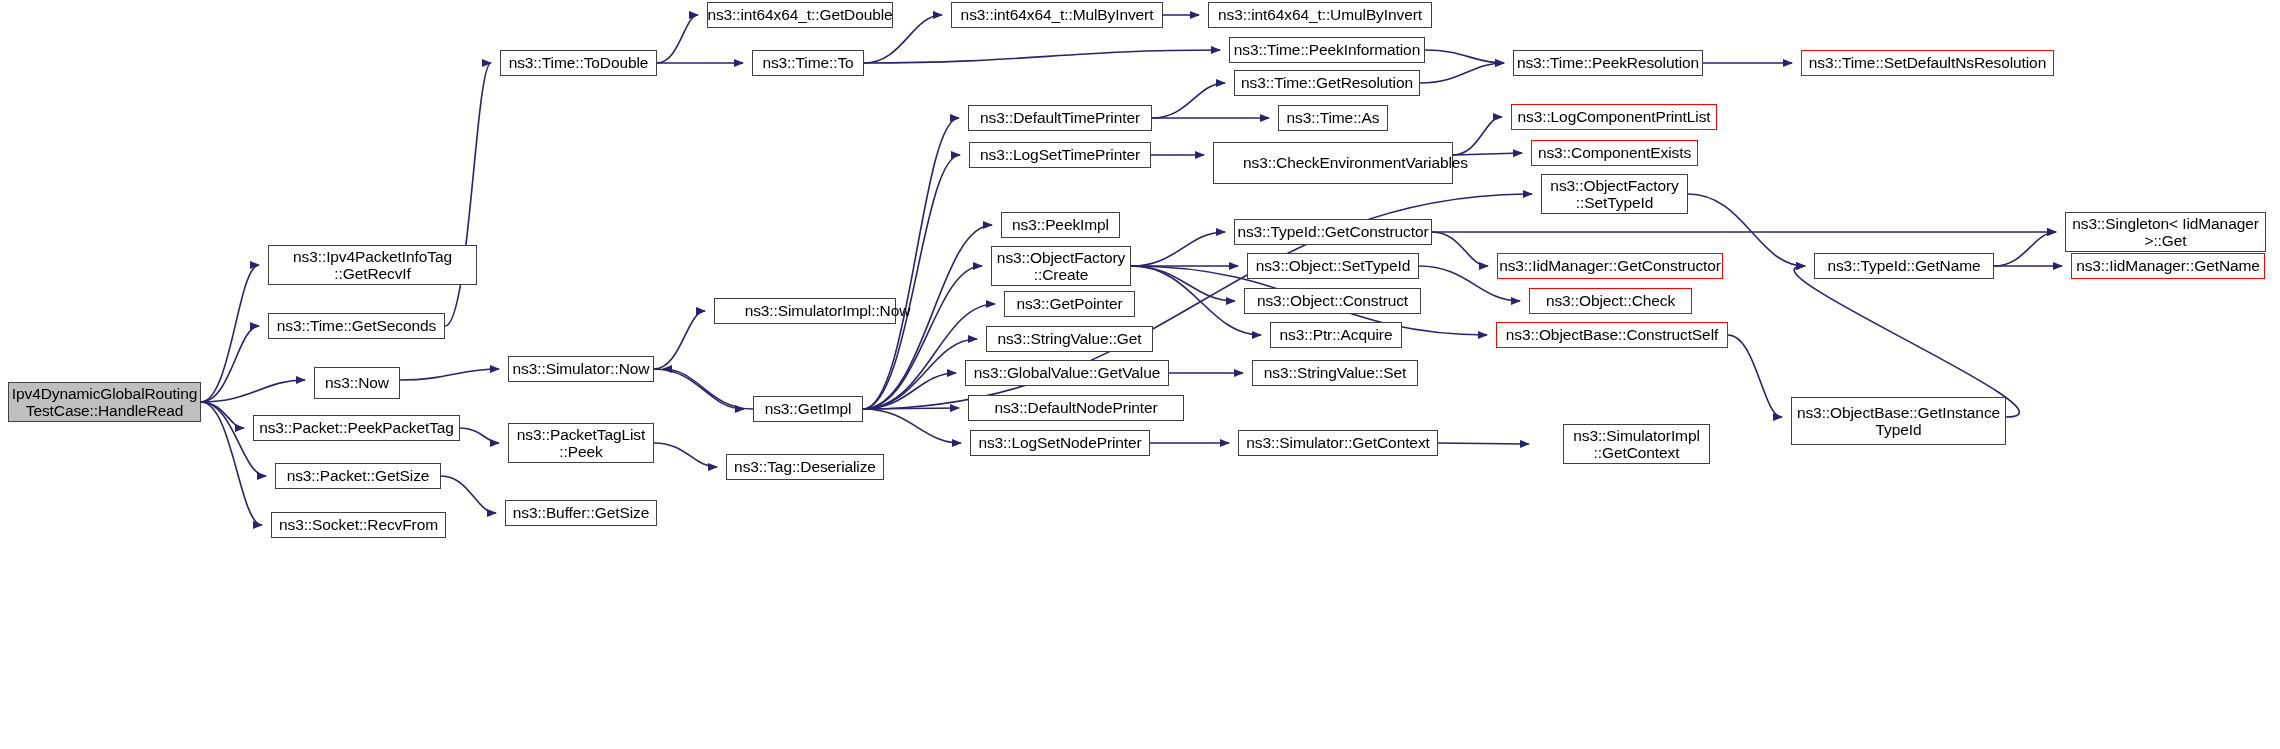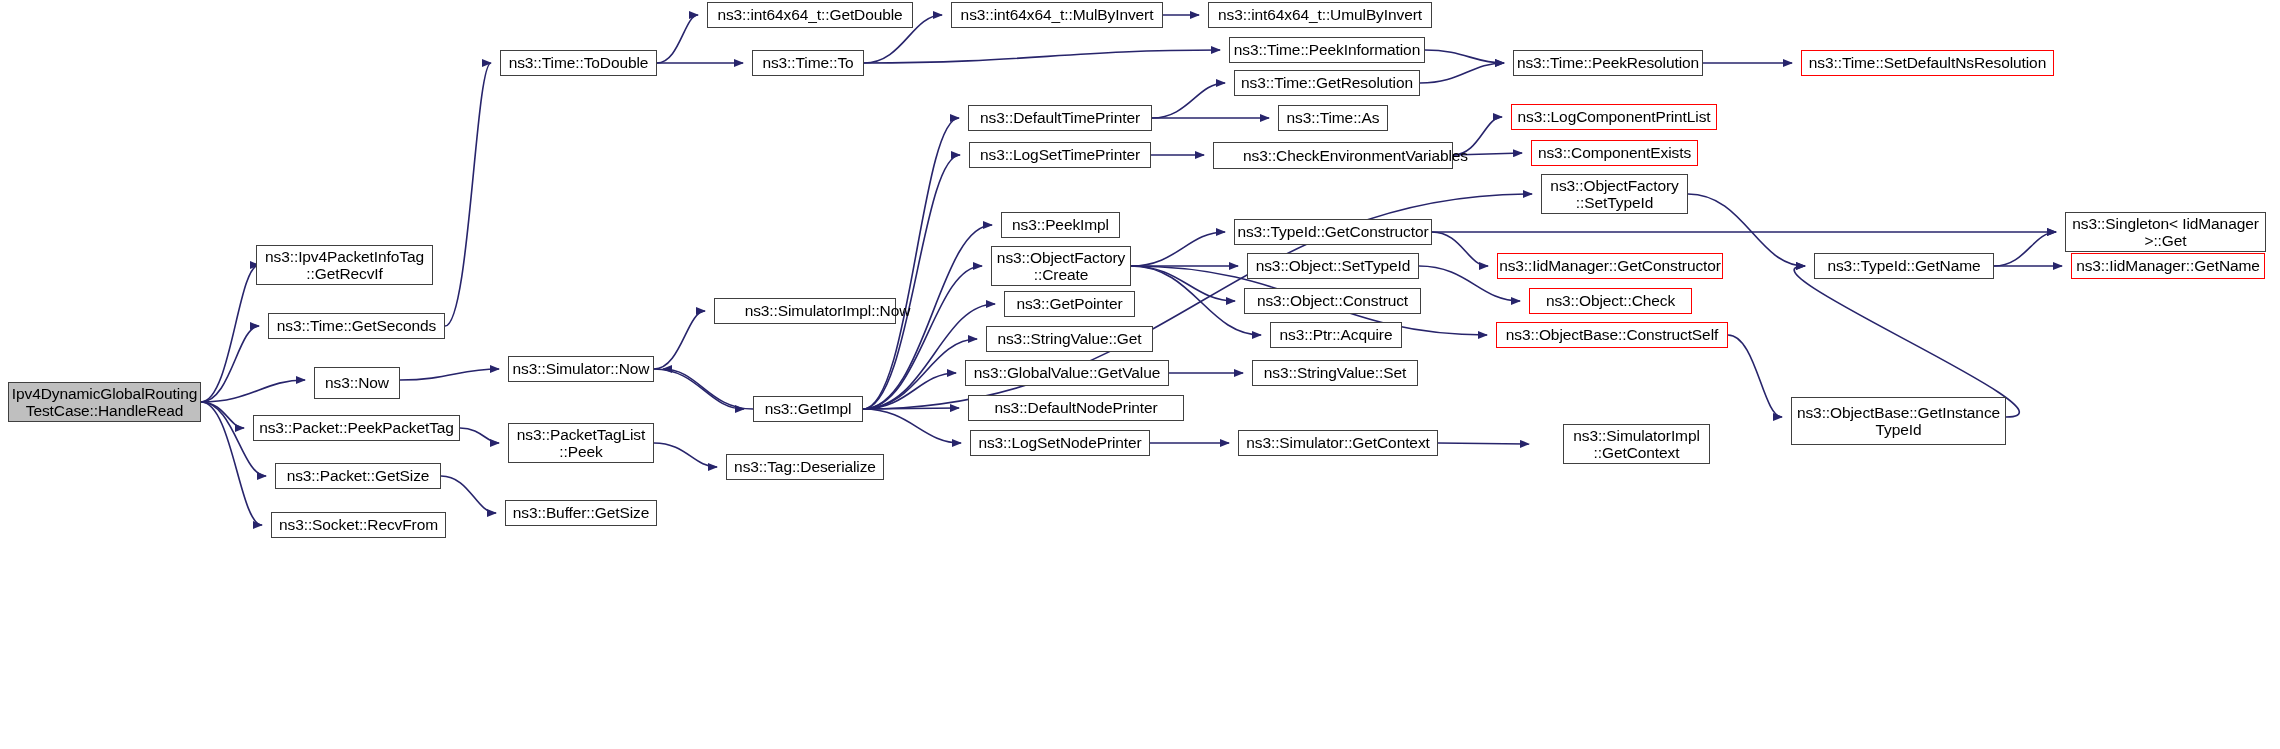--- a/index.html
+++ b/index.html
@@ -75,46 +75,46 @@
         <path d="M1438,443 L1529,444" marker-end="url(#ah)"></path>
         <path d="M1994,266 C2025.95,266 2033.05,232 2056,232" marker-end="url(#ah)"></path>
         <path d="M1994,266 L2062,266" marker-end="url(#ah)"></path>
         <path d="M1728,335 C1756.35,335 1762.65,417 1782,417" marker-end="url(#ah)"></path>
         <path d="M2006,417 C2092.4,417 1727.6,266 1805,266" marker-end="url(#ah)"></path>
       </g>
   </svg>
   <div id="nodes">
       <div class="node root" style="left: 8px; top: 382px; width: 193px; height: 40px;">Ipv4DynamicGlobalRouting
 TestCase::HandleRead</div>
-      <div class="node" style="left: 256px; top: 245px; width: 177px; height: 40px;">ns3::Ipv4PacketInfoTag
+      <div class="node" style="left: 268px; top: 245px; width: 209px; height: 40px;">ns3::Ipv4PacketInfoTag
 ::GetRecvIf</div>
       <div class="node" style="left: 268px; top: 313px; width: 177px; height: 26px;">ns3::Time::GetSeconds</div>
       <div class="node" style="left: 314px; top: 367px; width: 86px; height: 32px;">ns3::Now</div>
       <div class="node" style="left: 253px; top: 415px; width: 207px; height: 26px;">ns3::Packet::PeekPacketTag</div>
       <div class="node" style="left: 275px; top: 463px; width: 166px; height: 26px;">ns3::Packet::GetSize</div>
       <div class="node" style="left: 271px; top: 512px; width: 175px; height: 26px;">ns3::Socket::RecvFrom</div>
       <div class="node" style="left: 500px; top: 50px; width: 157px; height: 26px;">ns3::Time::ToDouble</div>
       <div class="node" style="left: 508px; top: 356px; width: 146px; height: 26px;">ns3::Simulator::Now</div>
       <div class="node" style="left: 508px; top: 423px; width: 146px; height: 40px;">ns3::PacketTagList
 ::Peek</div>
       <div class="node" style="left: 505px; top: 500px; width: 152px; height: 26px;">ns3::Buffer::GetSize</div>
       <div class="node" style="left: 752px; top: 50px; width: 112px; height: 26px;">ns3::Time::To</div>
       <div class="node" style="left: 714px; top: 298px; width: 182px; height: 26px; padding-left: 48px;">ns3::SimulatorImpl::Now</div>
       <div class="node" style="left: 726px; top: 454px; width: 158px; height: 26px;">ns3::Tag::Deserialize</div>
-      <div class="node" style="left: 707px; top: 2px; width: 206px; height: 26px;">ns3::int64x64_t::GetDouble</div>
+      <div class="node" style="left: 707px; top: 2px; width: 186px; height: 26px;">ns3::int64x64_t::GetDouble</div>
       <div class="node" style="left: 951px; top: 2px; width: 212px; height: 26px;">ns3::int64x64_t::MulByInvert</div>
       <div class="node" style="left: 1208px; top: 2px; width: 224px; height: 26px;">ns3::int64x64_t::UmulByInvert</div>
       <div class="node" style="left: 1229px; top: 37px; width: 196px; height: 26px;">ns3::Time::PeekInformation</div>
       <div class="node" style="left: 1234px; top: 70px; width: 186px; height: 26px;">ns3::Time::GetResolution</div>
       <div class="node" style="left: 1513px; top: 50px; width: 190px; height: 26px;">ns3::Time::PeekResolution</div>
       <div class="node red" style="left: 1801px; top: 50px; width: 253px; height: 26px;">ns3::Time::SetDefaultNsResolution</div>
       <div class="node" style="left: 968px; top: 105px; width: 184px; height: 26px;">ns3::DefaultTimePrinter</div>
       <div class="node" style="left: 969px; top: 142px; width: 182px; height: 26px;">ns3::LogSetTimePrinter</div>
       <div class="node" style="left: 1278px; top: 105px; width: 110px; height: 26px;">ns3::Time::As</div>
-      <div class="node" style="left: 1213px; top: 142px; width: 240px; height: 27px; padding-left: 48px;">ns3::CheckEnvironmentVariables</div>
+      <div class="node" style="left: 1213px; top: 142px; width: 240px; height: 42px; padding-left: 48px;">ns3::CheckEnvironmentVariables</div>
       <div class="node red" style="left: 1511px; top: 104px; width: 206px; height: 26px;">ns3::LogComponentPrintList</div>
       <div class="node red" style="left: 1531px; top: 140px; width: 167px; height: 26px;">ns3::ComponentExists</div>
       <div class="node" style="left: 1541px; top: 174px; width: 147px; height: 40px;">ns3::ObjectFactory
 ::SetTypeId</div>
       <div class="node" style="left: 1001px; top: 212px; width: 119px; height: 26px;">ns3::PeekImpl</div>
       <div class="node" style="left: 991px; top: 246px; width: 140px; height: 40px;">ns3::ObjectFactory
 ::Create</div>
       <div class="node" style="left: 1004px; top: 291px; width: 131px; height: 26px;">ns3::GetPointer</div>
       <div class="node" style="left: 986px; top: 326px; width: 167px; height: 26px;">ns3::StringValue::Get</div>
       <div class="node" style="left: 965px; top: 360px; width: 204px; height: 26px;">ns3::GlobalValue::GetValue</div>

